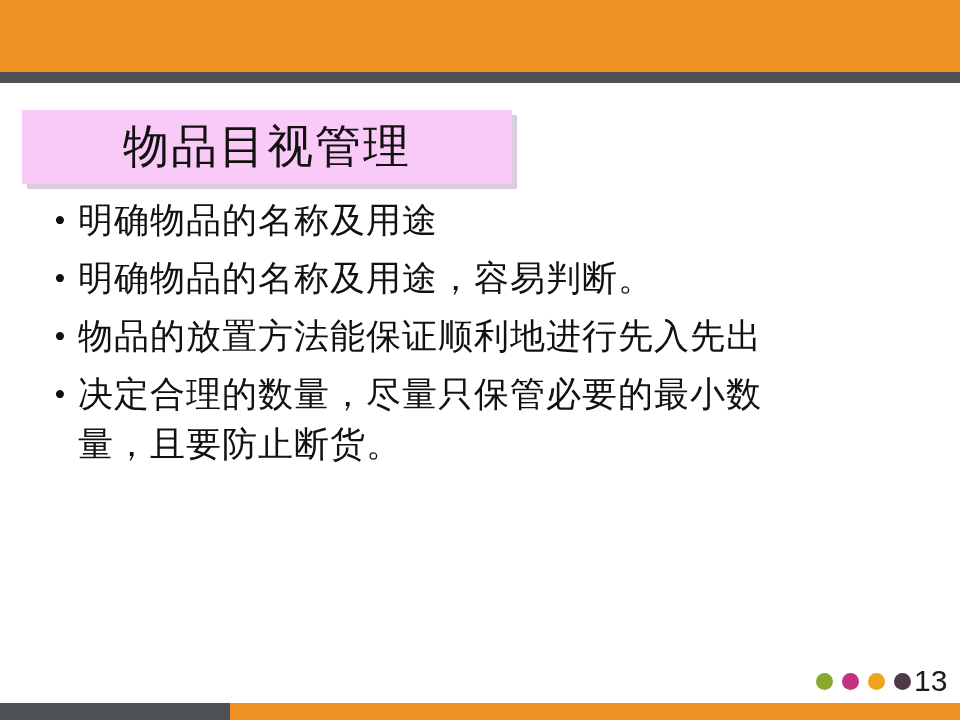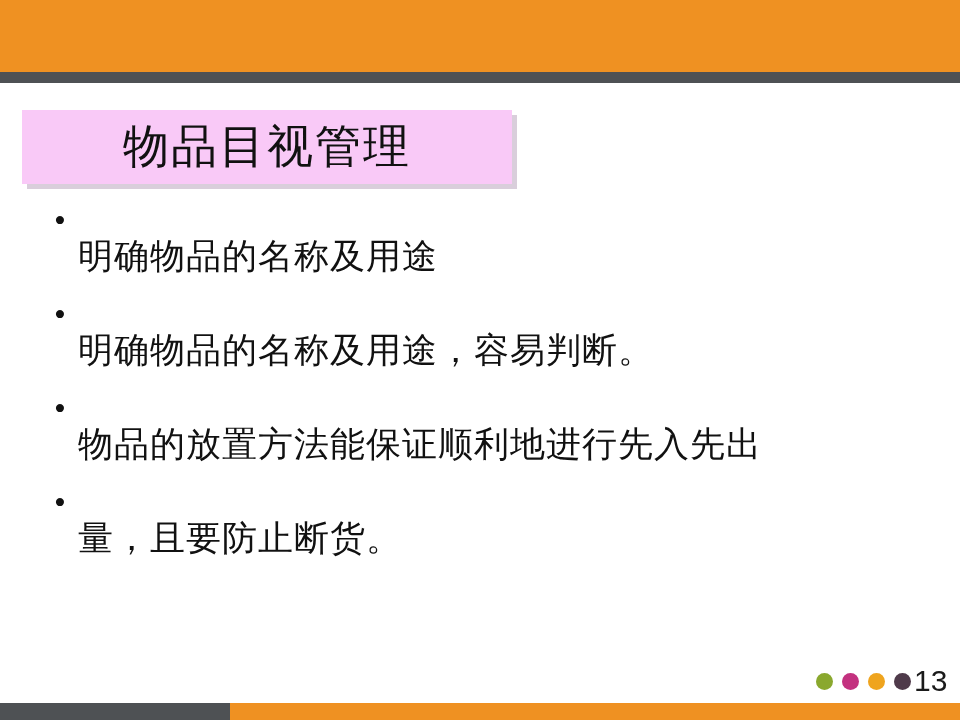--- a/index.html
+++ b/index.html
@@ -104,21 +104,20 @@
     padding-left: 8px;
     box-sizing: border-box;
   }
   .bullet-text {
     flex: 1 1 auto;
     font-size: 35px;
     line-height: 50px;
     color: #111111;
     letter-spacing: 1px;
     font-family: "Liberation Serif", "DejaVu Serif", serif;
-    margin-top: 36px;
   }
   .bullet-text .cont {
     display: block;
   }
 
   
   .dots {
     position: absolute;
     left: 816px;
     top: 673px;
@@ -185,21 +184,21 @@
       <span class="bullet-text">明确物品的名称及用途，容易判断。</span>
     </div>
 
     <div class="bullet-row">
       <span class="bullet-dot">•</span>
       <span class="bullet-text">物品的放置方法能保证顺利地进行先入先出</span>
     </div>
 
     <div class="bullet-row">
       <span class="bullet-dot">•</span>
-      <span class="bullet-text"><span class="cont">量，且要防止断货。</span></span>
+      <span class="bullet-text"><span>决定合理的数量，尽量只保管必要的最小数</span><span class="cont">量，且要防止断货。</span></span>
     </div>
 
   </div>
 
   <div class="dots">
     <span class="dot" style="background: rgb(138, 168, 46);"></span>
     <span class="dot" style="background: rgb(195, 49, 127);"></span>
     <span class="dot" style="background: rgb(239, 164, 30);"></span>
     <span class="dot" style="background: rgb(79, 58, 74);"></span>
   </div>

